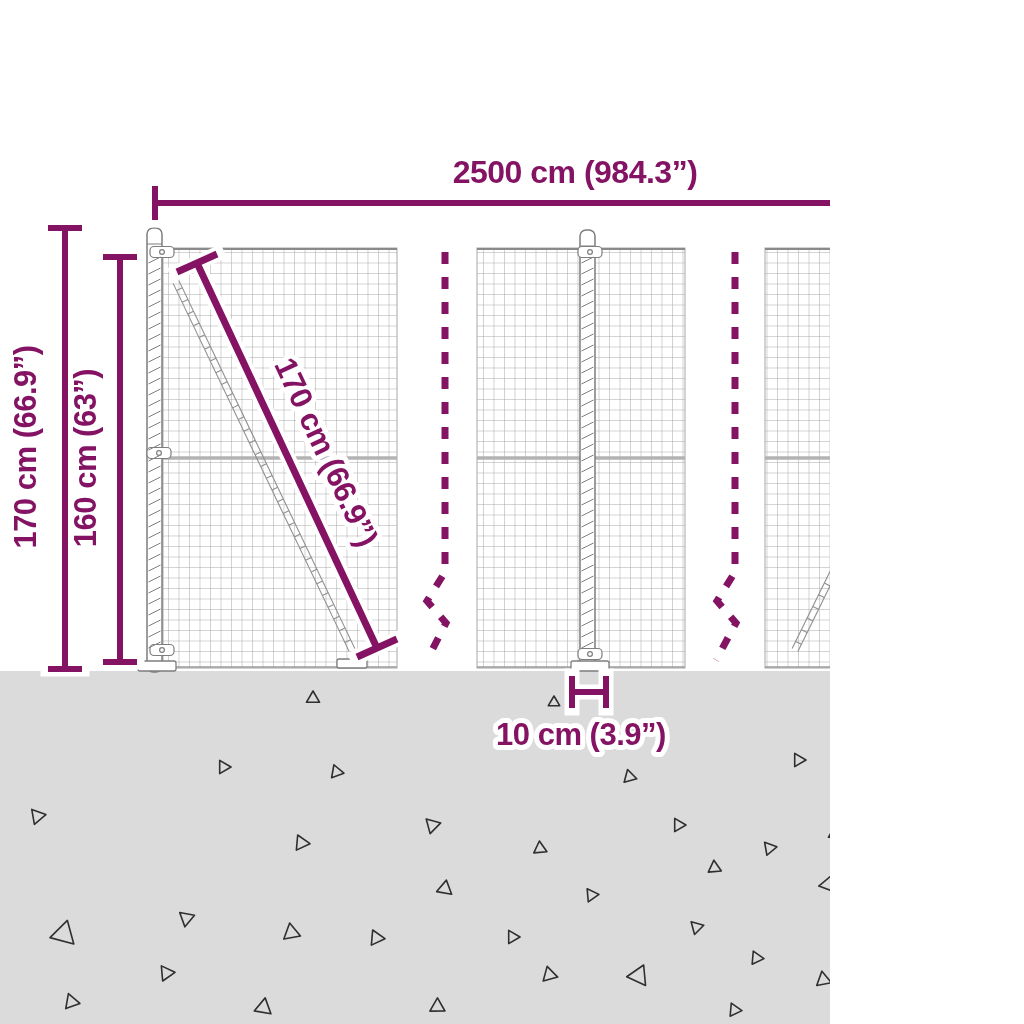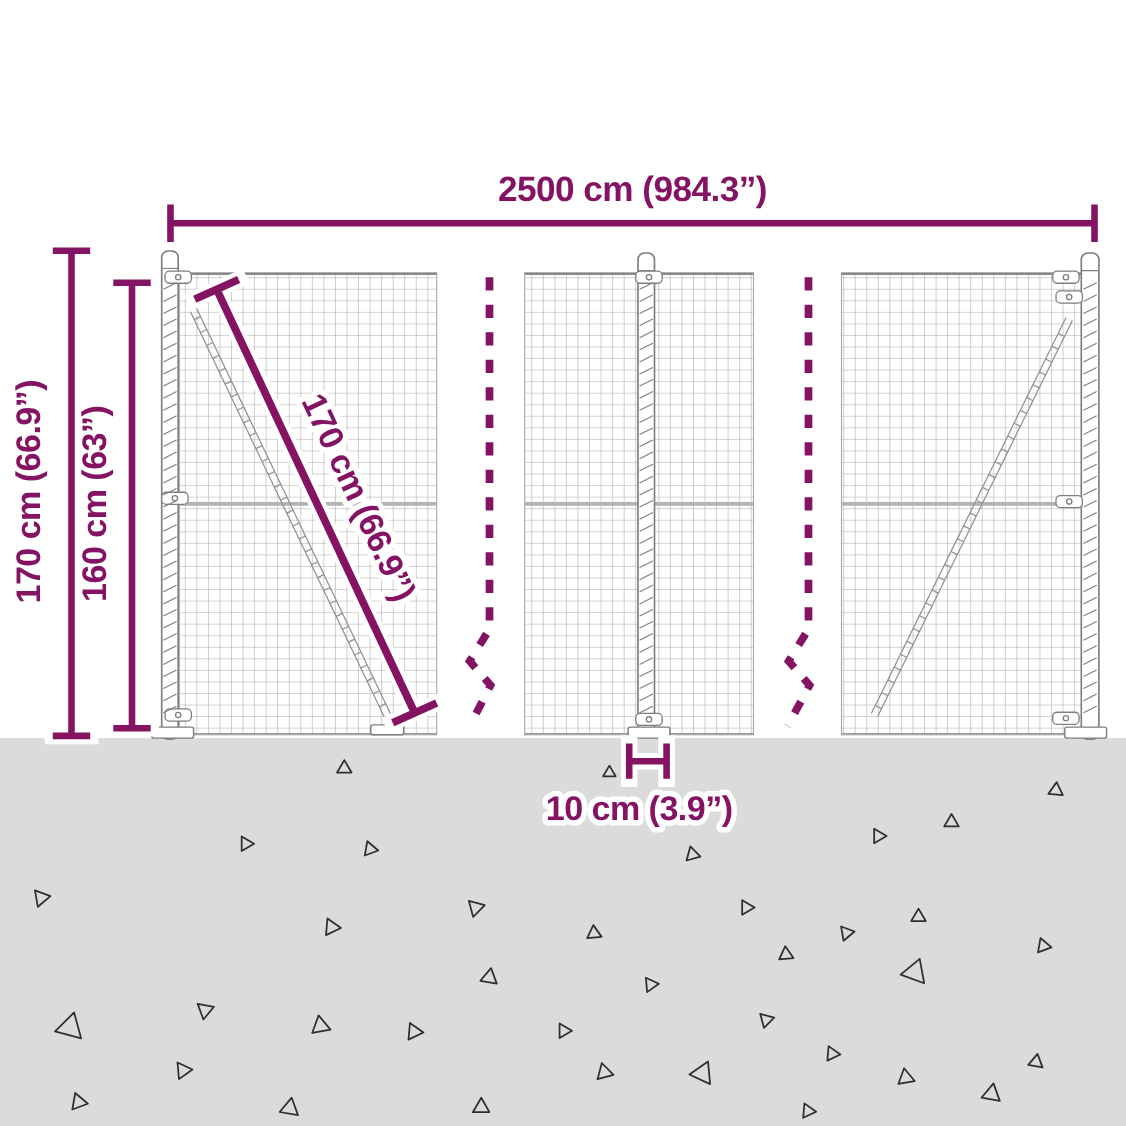--- a/index.html
+++ b/index.html
@@ -1,16 +1,16 @@
 <!DOCTYPE html>
 <html style="--accent: #841363; --bg: #ffffff; --ground: #dbdbdb; --meshline: #a7a7a7; --wire: #8a8a8a; --rail: #b3b3b3; --post: #7e7e7e; --hardware: #8f8f8f; --tri: #2f2f2f;"><head>
 <meta charset="utf-8">
 <style>
   html,body{margin:0;padding:0;background:#ffffff;}
-  .stage{position:relative;width:1024px;height:1024px;background:var(--bg,#ffffff);overflow:hidden;}
+  .stage{position:relative;width:830px;height:1024px;background:var(--bg,#ffffff);overflow:hidden;}
   svg{display:block;}
 
   .ground-rect{fill:var(--ground,#dbdbdb);}
   #g-triangles path{fill:none;stroke:var(--tri,#2f2f2f);stroke-width:1.6;stroke-linejoin:round;}
 
   .mesh-rect{fill:url(#mesh);stroke:var(--meshline,#a7a7a7);stroke-width:1;}
   .wire-top{stroke:var(--wire,#8a8a8a);stroke-width:2;}
   .wire-bottom{stroke:#9b9b9b;stroke-width:1.4;}
   .rail{stroke:var(--rail,#b3b3b3);stroke-width:3.5;}
   .post{fill:#ffffff;stroke:var(--post,#7e7e7e);stroke-width:1.5;}

